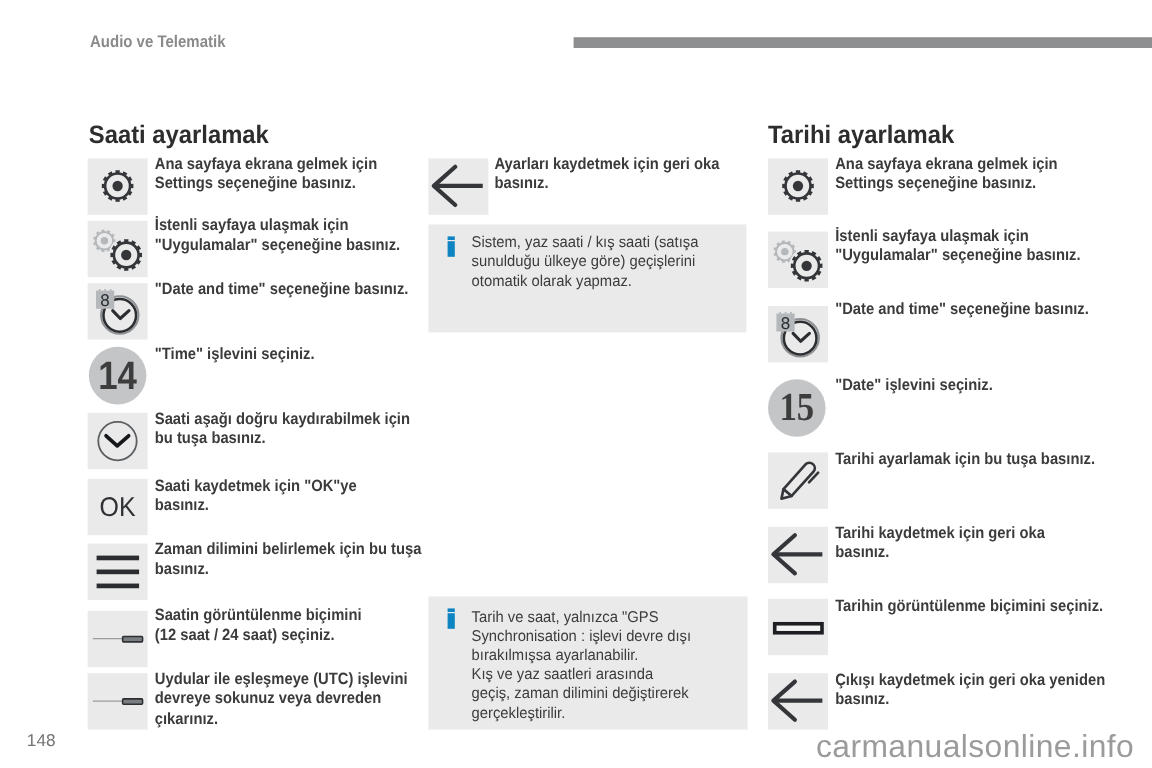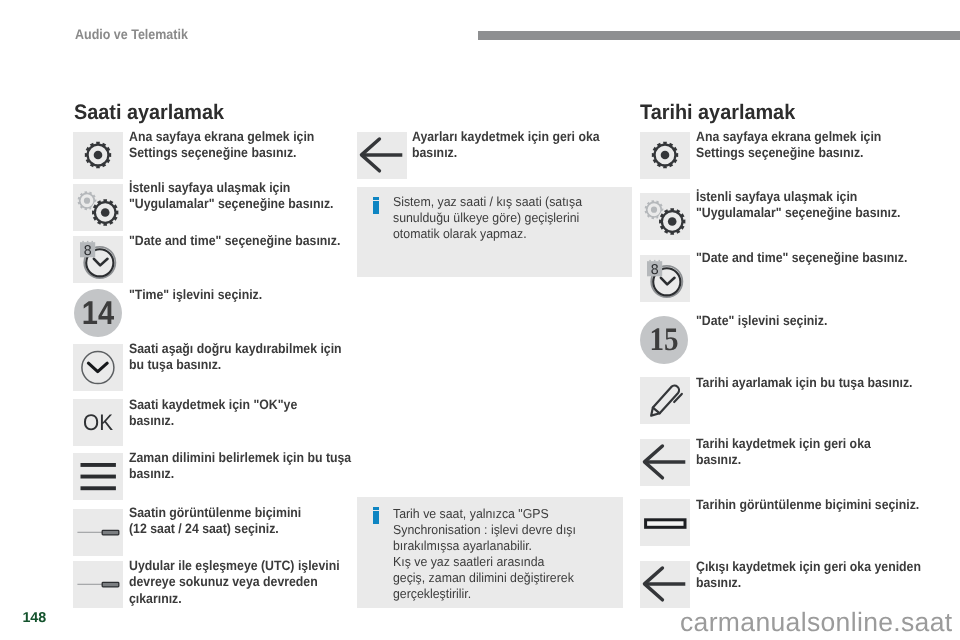--- a/index.html
+++ b/index.html
@@ -36,21 +36,21 @@
        line-height:16.3px;white-space:pre-line;transform:scaleX(0.905);transform-origin:0 0;}
 
   
   .info{position:absolute;background:#eaeaea;}
   .info .ibadge{position:absolute;left:16.2px;top:9.5px;width:6px;display:block;}
   .info .ibadge .dot{display:block;width:6px;height:3.4px;background:#0e85c2;}
   .info .ibadge .stem{display:block;width:6px;height:12.6px;background:#0e85c2;margin-top:1.5px;}
   .info .itext{position:absolute;margin:0;font-size:13.0px;color:#3c3c3c;line-height:16.0px;
                white-space:pre-line;transform:scaleX(0.948);transform-origin:0 0;}
 
-  .pgno{position:absolute;left:22.4px;top:611.2px;font-size:14.3px;font-weight:bold;color:#14532d;line-height:14.3px;}
+  .pgno{position:absolute;left:22.4px;top:611.2px;font-size:14.3px;font-weight:normal;color:#737373;line-height:14.3px;}
   .wm{position:absolute;left:680px;top:607px;font-size:26.5px;color:#9b9b9b;letter-spacing:0.35px;}
 </style>
 </head>
 <body>
 
 <div class="page">
 
   <div class="hdr-title">Audio ve Telematik</div>
   <div class="hdr-bar"></div>
 
@@ -141,21 +141,21 @@
 
   <div class="tile" style="left:357px;top:132px;"><span class="ico"><svg width="50" height="47" viewBox="0 0 50 47">
           <g fill="none" stroke="#343639" stroke-width="3.5" stroke-linejoin="round">
             <path d="M4.6 22.9 H45.3" stroke-linecap="butt"></path>
             <path d="M22.4 7.0 L4.5 22.9 L22.4 38.8" stroke-linecap="round"></path>
           </g>
         </svg></span></div>
   <div class="txt" style="left:412px;top:129px;">Ayarları kaydetmek için geri oka
 basınız.</div>
 
-  <div class="info" style="left:357px;top:187px;width:265px;height:90px;padding-left:10px;">
+  <div class="info" style="left:357px;top:187px;width:265px;height:90px;">
     <span class="ibadge">
         <span class="dot"></span>
         <span class="stem"></span>
       </span>
     <p class="itext" style="left:35.8px;top:7.2px;">Sistem, yaz saati / kış saati (satışa
 sunulduğu ülkeye göre) geçişlerini
 otomatik olarak yapmaz.</p>
   </div>
 
   <div class="info" style="left:357px;top:497px;width:266px;height:111px;">
@@ -244,14 +244,14 @@
   <div class="tile" style="left:640px;top:561px;"><span class="ico"><svg width="50" height="47" viewBox="0 0 50 47">
           <g fill="none" stroke="#343639" stroke-width="3.5" stroke-linejoin="round">
             <path d="M4.6 22.9 H45.3" stroke-linecap="butt"></path>
             <path d="M22.4 7.0 L4.5 22.9 L22.4 38.8" stroke-linecap="round"></path>
           </g>
         </svg></span></div>
   <div class="txt" style="left:696px;top:559px;">Çıkışı kaydetmek için geri oka yeniden
 basınız.</div>
 
   <div class="pgno">148</div>
-  <div class="wm">carmanualsonline.saat</div>
+  <div class="wm">carmanualsonline.info</div>
 </div>
 
 </body></html>

